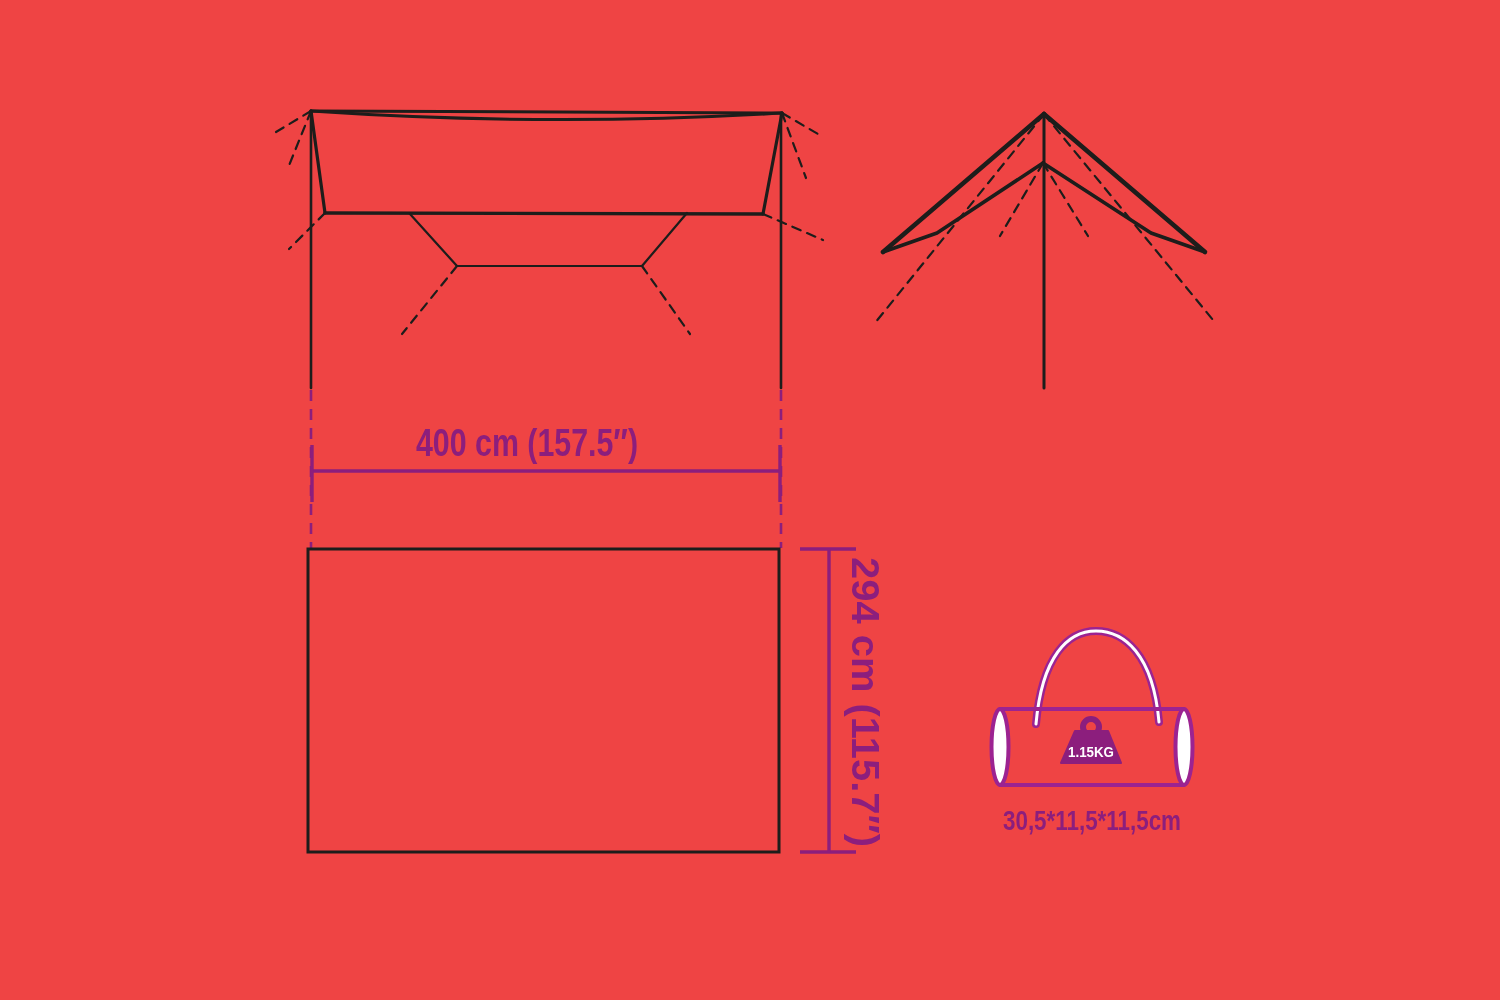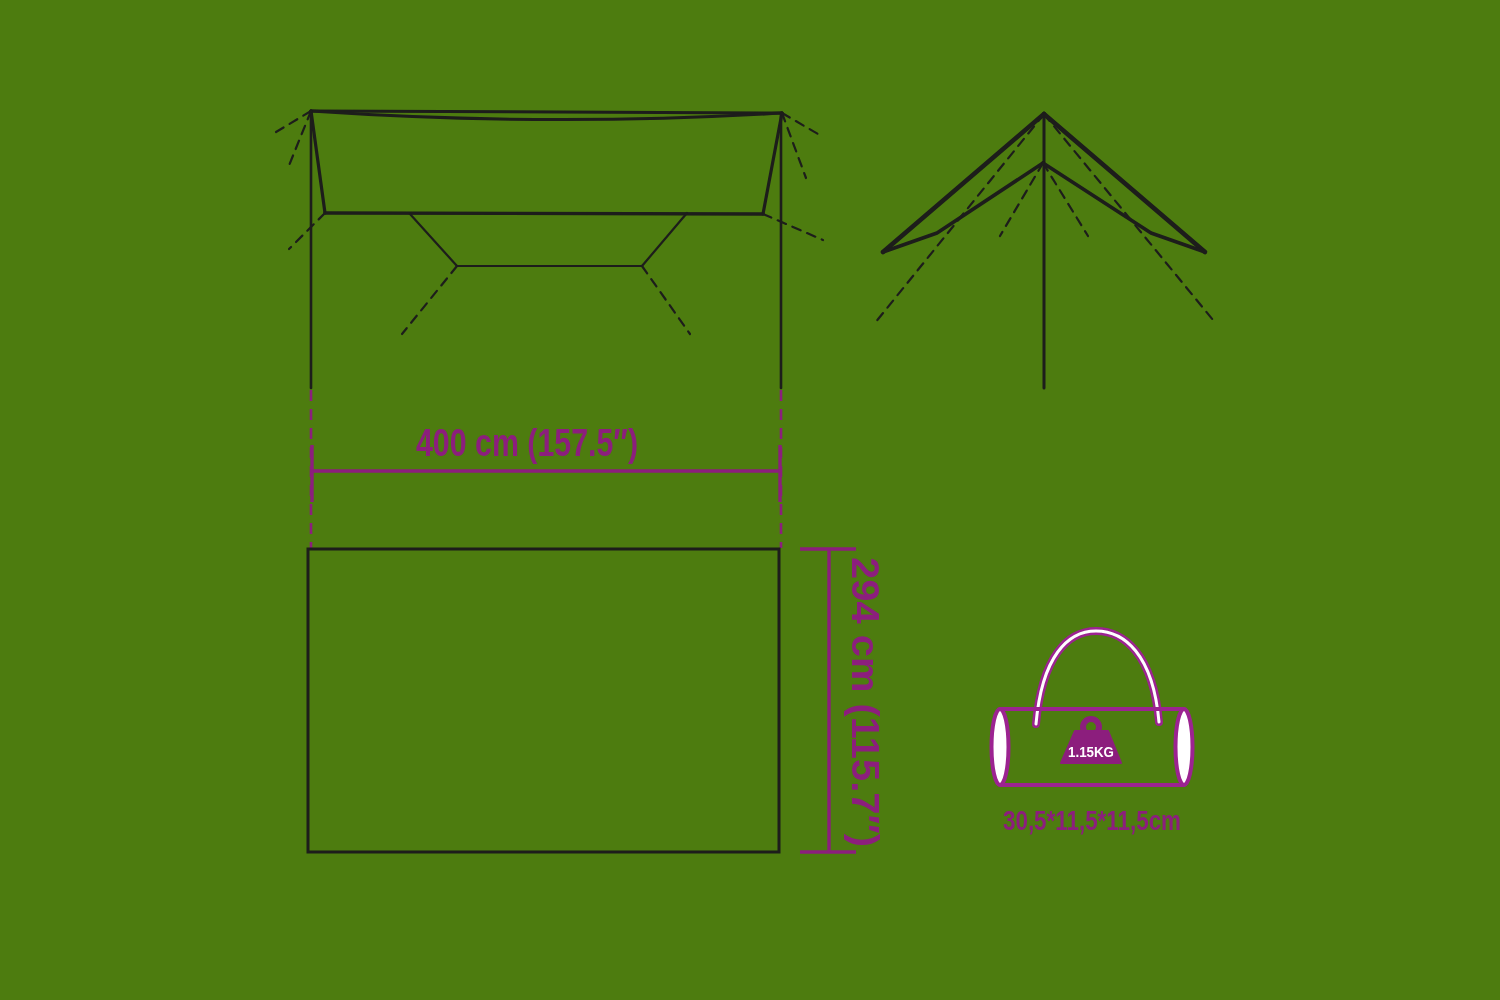--- a/index.html
+++ b/index.html
@@ -1,19 +1,19 @@
 <!DOCTYPE html>
 <html><head>
 <meta charset="utf-8">
 <style>
   html,body{margin:0;padding:0;background:#ffffff;}
   .canvas{
     position:relative;
     width:1500px;height:1000px;
-    background:#4d7c0f;
+    background:#ef4444;
     font-family:"Liberation Sans", sans-serif;
     overflow:hidden;
   }
   svg{position:absolute;left:0;top:0;}
   text{font-family:"Liberation Sans", sans-serif;font-weight:bold;}
 </style>
 </head>
 <body>
 
 <div class="canvas">

